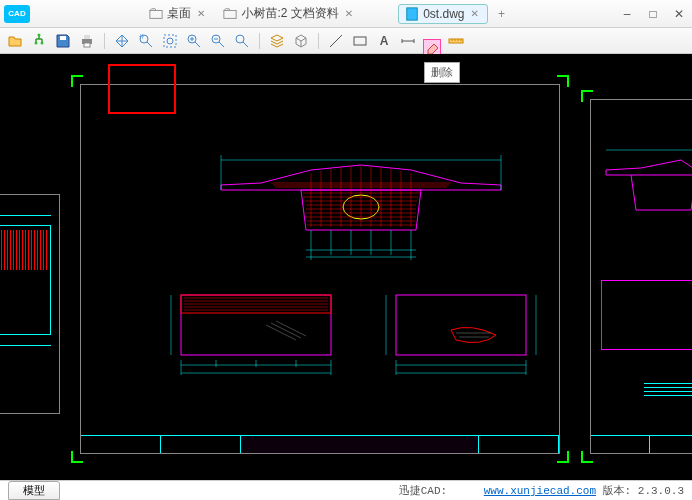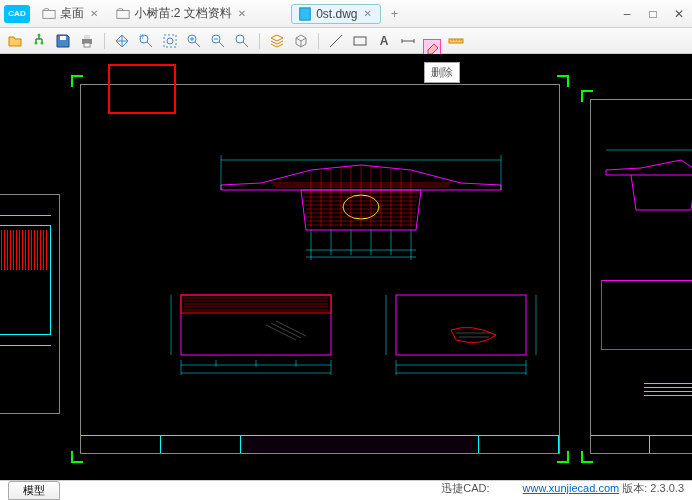--- a/index.html
+++ b/index.html
@@ -1,20 +1,20 @@
 <!DOCTYPE html>
 <html><head>
 <meta charset="utf-8">
 <style>
 * { margin: 0; padding: 0; box-sizing: border-box; }
 body { width: 692px; height: 500px; font-family: "Microsoft YaHei", sans-serif; font-size: 12px; background: #fff; overflow: hidden; display: flex; flex-direction: column; }
 .titlebar { height: 28px; background: linear-gradient(#fdfdfd, #f0f0f0); border-bottom: 1px solid #d0d0d0; display: flex; align-items: center; padding: 4px 4px; }
 .app-icon { width: 26px; height: 18px; background: #00bfff; border-radius: 3px; display: flex; align-items: center; justify-content: center; color: #fff; font-size: 8px; font-weight: bold; margin-right: 6px; }
 .home-icon { width: 14px; height: 14px; margin-right: 2px; stroke: #555; fill: none; }
-.tabs { flex: 1; display: flex; align-items: center; gap: 4px; }
+.tabs { flex: 1; display: flex; align-items: center; gap: 4px; justify-content: center; }
 .tab { display: flex; align-items: center; gap: 4px; padding: 2px 6px; color: #444; cursor: pointer; white-space: nowrap; }
 .tab.active { background: #e8f4ff; border: 1px solid #8cc; border-radius: 3px; margin-left: 33px; }
 .tab-icon { width: 14px; height: 14px; }
 .tab-close { color: #888; font-size: 10px; padding: 0 2px; }
 .plus-tab { color: #888; padding: 0 6px; }
 .win-controls { display: flex; gap: 8px; color: #555; }
 .win-btn { width: 18px; text-align: center; cursor: pointer; }
 .toolbar { height: 26px; background: linear-gradient(#fbfbfb, #eee); border-bottom: 1px solid #ccc; display: flex; align-items: center; padding: 0 6px; gap: 6px; }
 .tool-btn { width: 18px; height: 18px; display: flex; align-items: center; justify-content: center; cursor: pointer; color: #555; position: relative; }
 .tool-sep { width: 1px; height: 16px; background: #ccc; margin: 0 2px; }
@@ -33,21 +33,21 @@
 .crop-bl::before { left: 0; bottom: 0; width: 12px; height: 2px; } .crop-bl::after { left: 0; bottom: 0; width: 2px; height: 12px; }
 .crop-br::before { right: 0; bottom: 0; width: 12px; height: 2px; } .crop-br::after { right: 0; bottom: 0; width: 2px; height: 12px; }
 .redbox { position: absolute; left: 108px; top: 10px; width: 68px; height: 50px; border: 2px solid #f00; }
 .drawing { position: absolute; }
 .section-top { left: 130px; top: 50px; width: 300px; height: 130px; }
 .section-bl { left: 85px; top: 190px; width: 180px; height: 110px; }
 .section-br { left: 300px; top: 190px; width: 160px; height: 110px; }
 .titleblock { position: absolute; left: 0; right: 0; bottom: 0; height: 18px; border-top: 1px solid #0ff; display: flex; }
 .tb-cell { border-right: 1px solid #0ff; flex: 1; height: 100%; }
 .dim-line { position: absolute; background: #0ff; }
-.bottombar { height: 20px; background: #fff; border-top: 1px solid #ccc; display: flex; padding: 0 8px; }
+.bottombar { height: 20px; background: #fff; border-top: 1px solid #ccc; display: flex; align-items: center; padding: 0 8px; font-family: Liberation Mono, monospace; }
 .model-tab { background: linear-gradient(#fff,#eee); border: 1px solid #aaa; border-radius: 3px 3px 0 0; padding: 1px 14px; font-size: 11px; }
 .spacer { flex: 1; }
 .footer-text { font-size: 11px; color: #555; }
 .footer-link { color: #06c; text-decoration: underline; padding-left: 30px; }
 svg.ico { width: 16px; height: 16px; }
 </style>
 </head>
 <body>
 
 <div class="titlebar">

